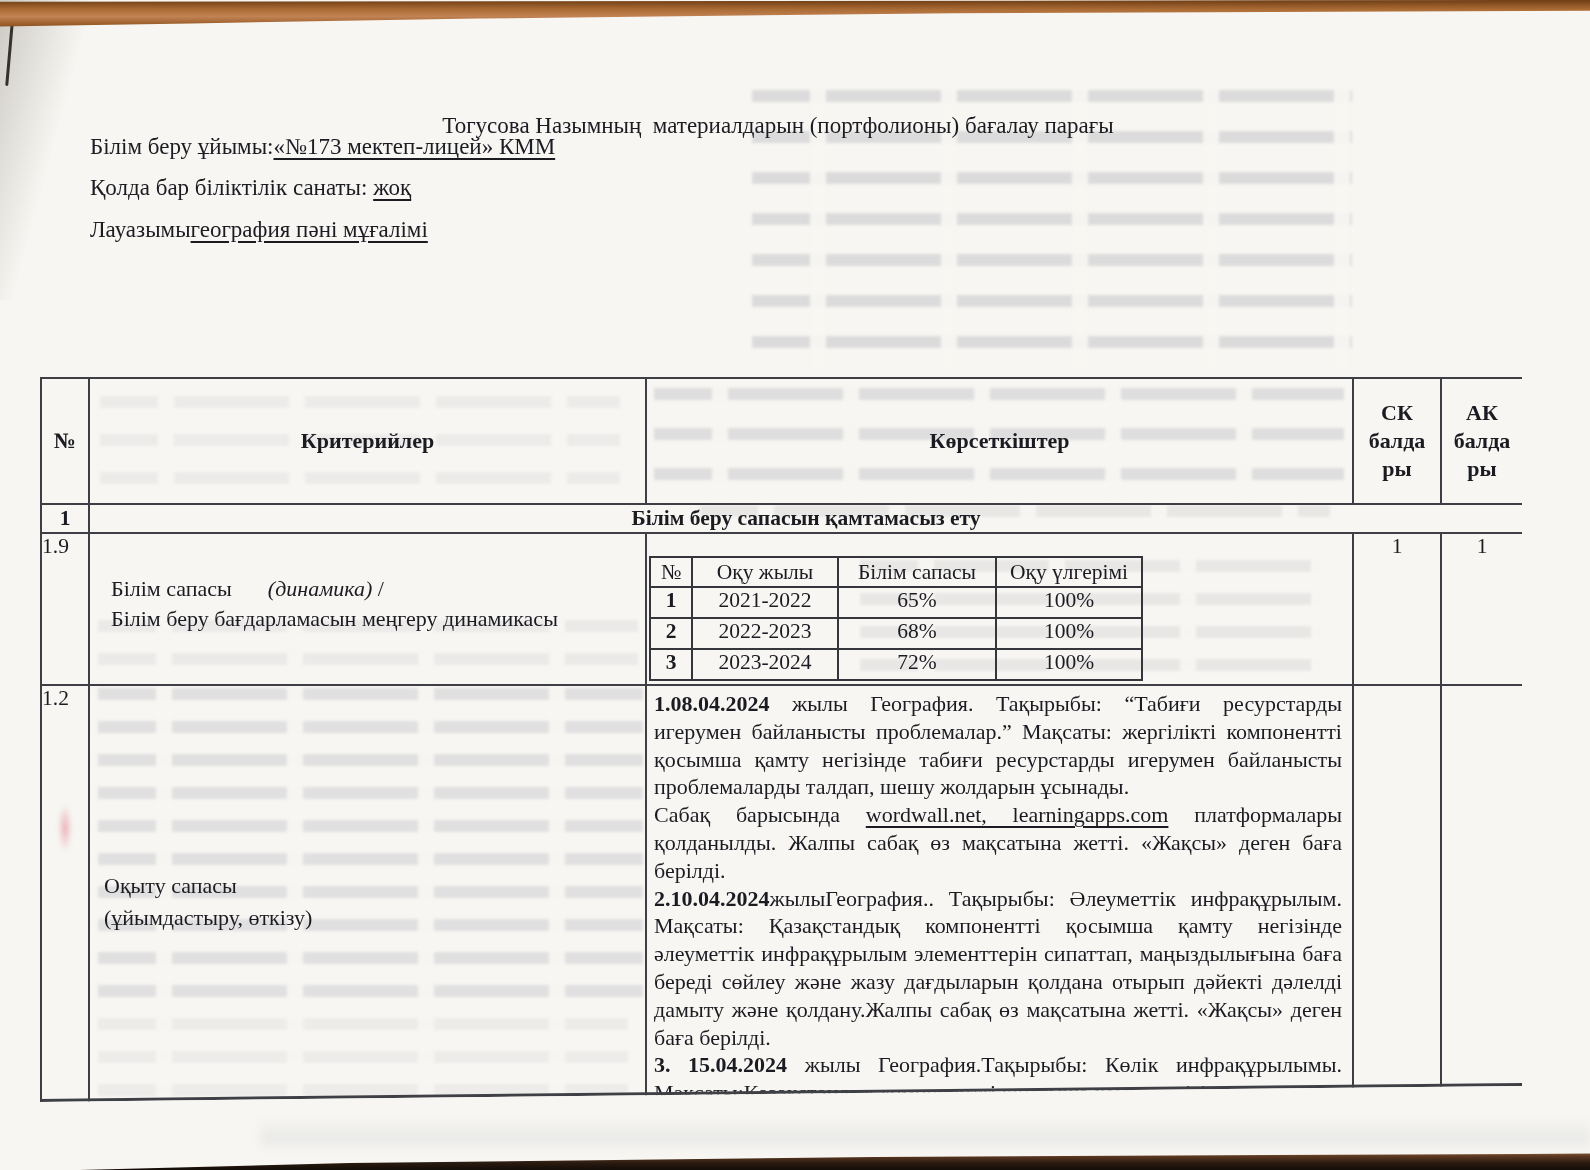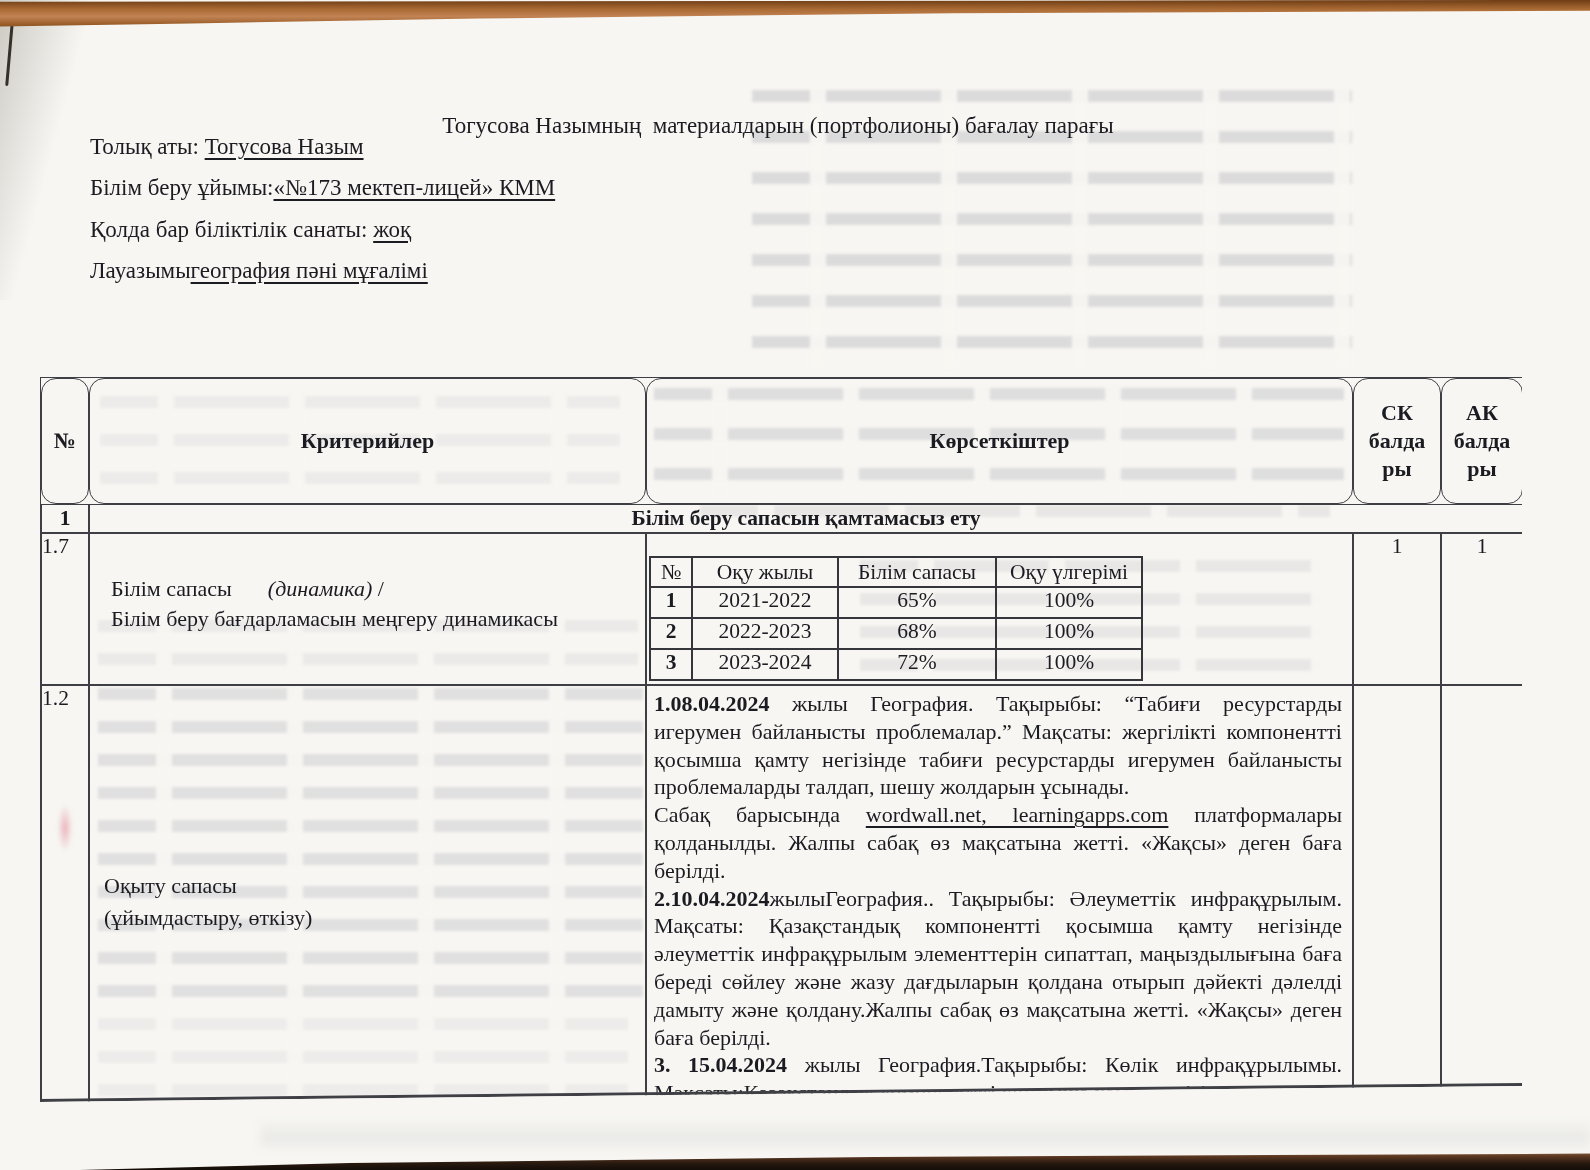--- a/index.html
+++ b/index.html
@@ -34,21 +34,21 @@
   .title{left:0;top:84px;width:1556px;text-align:center;font-size:23px;line-height:30px;white-space:pre;margin-top:27px;}
 
   .header-block{left:90px;top:126px;width:860px;}
   .header-block .para{line-height:41.4px;font-size:23px;white-space:pre-wrap;}
   .u{text-decoration:underline;text-underline-offset:4px;text-decoration-thickness:1.5px;}
 
   .table-wrap{left:40px;top:377px;width:1482px;height:732px;overflow:hidden;}
   table.main{width:1482px;border-collapse:separate;border-spacing:0;
     border:1.5px solid #3e3e45;table-layout:fixed;}
   table.main th,table.main td{border:1.5px solid #3e3e45;padding:0;}
-  table.main th{font-weight:bold;font-size:22px;text-align:center;vertical-align:middle;height:124px;border-radius:15px;}
+  table.main th{font-weight:bold;font-size:22px;text-align:center;vertical-align:middle;height:124px;}
   th.wrapcol{white-space:pre-line;line-height:28px;}
   tr.section td{height:27px;font-weight:bold;font-size:21.5px;vertical-align:middle;}
   tr.section td.sec-title{text-align:center;font-family:Liberation Serif, serif;}
   tr.section td.no{text-align:center;}
   tr.r11 td{height:150px;vertical-align:top;}
   td.no{font-size:21.5px;vertical-align:top;padding:3px 0 0 5px;}
   td.score{text-align:center;font-size:21.5px;vertical-align:top;padding-top:5px;}
   .crit1{padding:40px 6px 0 21px;font-size:22px;line-height:30px;white-space:pre-wrap;}
   .crit2{padding:184px 10px 0 14px;font-size:22px;line-height:32px;white-space:pre-line;}
   tr.r12 td{vertical-align:top;}
@@ -83,21 +83,20 @@
   <div class="ghost" style="left:98px;top:620px;width:540px;height:60px;--pitch:33px;opacity:.25"></div>
   <div class="ghost" style="left:98px;top:688px;width:545px;height:330px;--pitch:33px;opacity:.45"></div>
   <div class="ghost" style="left:98px;top:1018px;width:530px;height:82px;--pitch:33px;opacity:.2"></div>
 
   <div class="abs smudge"></div>
   <div class="abs bottom-haze"></div>
 
   <div class="abs title">Тогусова Назымның  материалдарын (портфолионы) бағалау парағы</div>
 
   <div class="abs header-block">
-      <div class="para"><span>Толық аты: </span><span class="u">Тогусова Назым</span></div>
       <div class="para"><span>Білім беру ұйымы:</span><span class="u">«№173 мектеп-лицей» КММ</span></div>
       <div class="para"><span>Қолда бар біліктілік санаты: </span><span class="u">жоқ</span></div>
       <div class="para"><span>Лауазымы</span><span class="u">география пәні мұғалімі</span></div>
     </div>
 
   <div class="abs table-wrap">
     <table class="main">
       <colgroup>
         <col style="width:48px">
           <col style="width:557px">
@@ -115,21 +114,21 @@
 ры</th>
         <th class="wrapcol">АК
 балда
 ры</th>
       </tr>
       <tr class="section">
         <td class="no">1</td>
         <td class="sec-title" colspan="4">Білім беру сапасын қамтамасыз ету</td>
       </tr>
       <tr class="r11">
-        <td class="no">1.7</td>
+        <td class="no">1.9</td>
         <td>
           <div class="crit1"><span>Білім сапасы</span><span style="font-style: italic; margin-left: 36px;">(динамика)</span><span> /
 Білім беру бағдарламасын меңгеру динамикасы</span></div>
         </td>
         <td>
           <table class="inner">
             <colgroup>
               <col style="width:42px">
                   <col style="width:146px">
                   <col style="width:158px">

